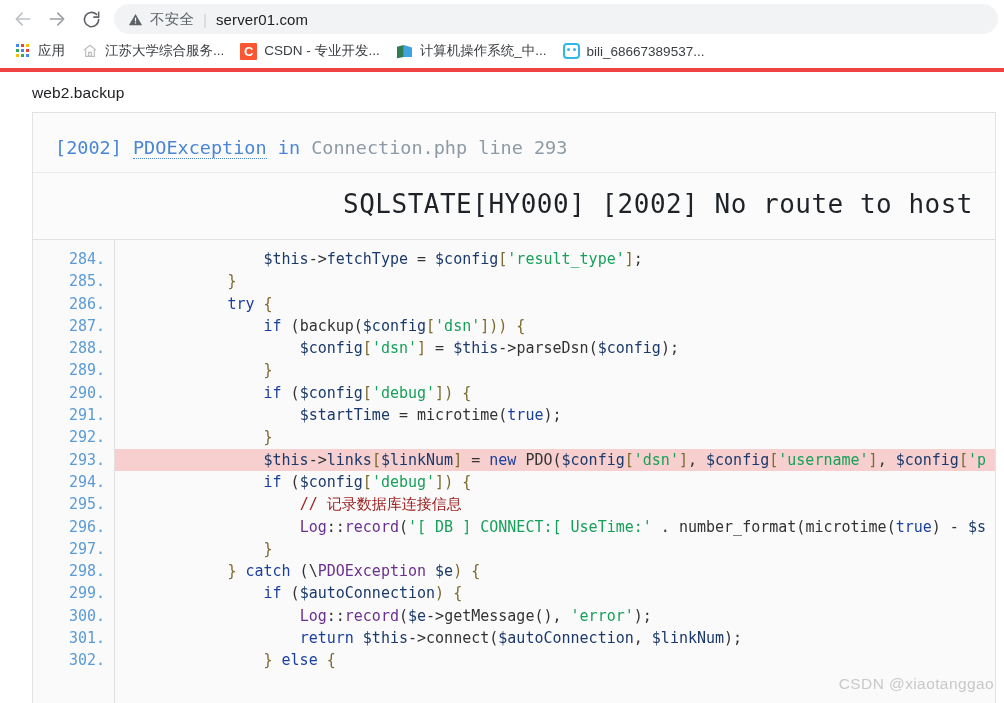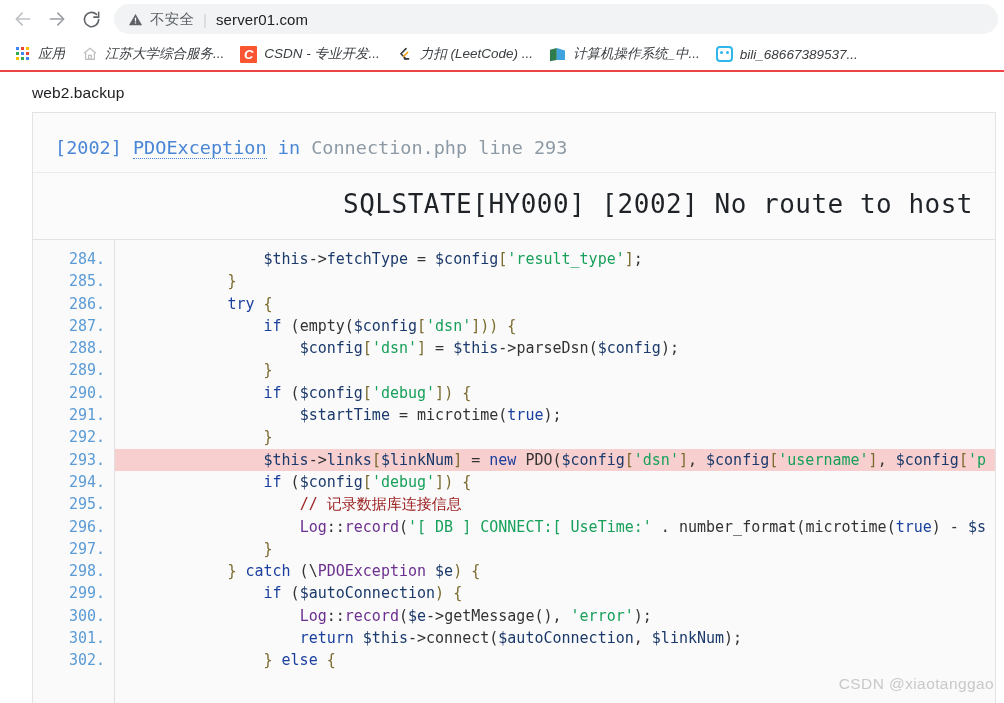--- a/index.html
+++ b/index.html
@@ -54,26 +54,25 @@
     font-size: 15px;
     color: #202124;
     white-space: nowrap;
     letter-spacing: .1px;
   }
 
   
   .bookmarks-bar {
     height: 34px;
     display: flex;
-    align-items: center;
+    align-items: flex-start;
     padding: 0 6px;
     background: #ffffff;
-    border-bottom: 2px solid #ef4444;
-    overflow: hidden;
-    font-style: italic;
+    border-bottom: 4px solid #ef4444;
+    overflow: hidden;
   }
   .bm {
     display: flex;
     align-items: center;
     height: 26px;
     padding: 0 8px;
     border-radius: 4px;
     flex: 0 0 auto;
     max-width: 210px;
   }
@@ -299,30 +298,20 @@
       <span class="bm-label">江苏大学综合服务...</span>
     </div>
 
     <div class="bm">
       <span class="bm-ico">
         <span class="csdn-ico">C</span>
       </span>
       <span class="bm-label">CSDN - 专业开发...</span>
     </div>
 
-    <div class="bm">
-      <span class="bm-ico">
-        <svg width="16" height="16" viewBox="0 0 24 24" fill="none" stroke-width="2.4" stroke-linecap="round">
-          <path d="M15 4 L7.5 11.7 L15 19.6" stroke="#3b3b3b"></path>
-          <path d="M11.5 15.6 L17.5 9.6" stroke="#f5a623"></path>
-          <path d="M12.5 19.3 L19 19.3" stroke="#3b3b3b"></path>
-        </svg>
-      </span>
-      <span class="bm-label">力扣 (LeetCode) ...</span>
-    </div>
 
     <div class="bm">
       <span class="bm-ico">
         <svg width="17" height="15" viewBox="0 0 24 22">
           <path d="M1 4 L11 1.5 L11 19 L1 21 Z" fill="#2f7d4f"></path>
           <path d="M11 1.5 L23 5 L23 19 L11 19 Z" fill="#3fa3e0"></path>
         </svg>
       </span>
       <span class="bm-label">计算机操作系统_中...</span>
     </div>
@@ -366,21 +355,21 @@
           <div class="ln">298.</div>
           <div class="ln">299.</div>
           <div class="ln">300.</div>
           <div class="ln">301.</div>
           <div class="ln">302.</div>
         </div>
       <div class="code-lines">
           <div class="cl"><span class="t-plain">                </span><span class="t-var">$this</span><span class="t-op">-&gt;</span><span class="t-var">fetchType</span><span class="t-op"> = </span><span class="t-var">$config</span><span class="t-punc">[</span><span class="t-str">'result_type'</span><span class="t-punc">]</span><span class="t-op">;</span></div>
           <div class="cl"><span class="t-plain">            </span><span class="t-punc">}</span></div>
           <div class="cl"><span class="t-plain">            </span><span class="t-kw">try</span><span class="t-punc"> {</span></div>
-          <div class="cl"><span class="t-plain">                </span><span class="t-kw">if</span><span class="t-op"> (</span><span class="t-plain">empty</span><span class="t-op">(</span><span class="t-var">$config</span><span class="t-punc">[</span><span class="t-str">'dsn'</span><span class="t-punc">]</span><span class="t-punc">)) {</span></div>
+          <div class="cl"><span class="t-plain">                </span><span class="t-kw">if</span><span class="t-op"> (</span><span class="t-plain">backup</span><span class="t-op">(</span><span class="t-var">$config</span><span class="t-punc">[</span><span class="t-str">'dsn'</span><span class="t-punc">]</span><span class="t-punc">)) {</span></div>
           <div class="cl"><span class="t-plain">                    </span><span class="t-var">$config</span><span class="t-punc">[</span><span class="t-str">'dsn'</span><span class="t-punc">]</span><span class="t-op"> = </span><span class="t-var">$this</span><span class="t-op">-&gt;</span><span class="t-plain">parseDsn</span><span class="t-op">(</span><span class="t-var">$config</span><span class="t-op">);</span></div>
           <div class="cl"><span class="t-plain">                </span><span class="t-punc">}</span></div>
           <div class="cl"><span class="t-plain">                </span><span class="t-kw">if</span><span class="t-op"> (</span><span class="t-var">$config</span><span class="t-punc">[</span><span class="t-str">'debug'</span><span class="t-punc">]</span><span class="t-punc">) {</span></div>
           <div class="cl"><span class="t-plain">                    </span><span class="t-var">$startTime</span><span class="t-op"> = </span><span class="t-plain">microtime</span><span class="t-op">(</span><span class="t-kw">true</span><span class="t-op">);</span></div>
           <div class="cl"><span class="t-plain">                </span><span class="t-punc">}</span></div>
           <div class="cl hl"><span class="t-plain">                </span><span class="t-var">$this</span><span class="t-op">-&gt;</span><span class="t-var">links</span><span class="t-punc">[</span><span class="t-var">$linkNum</span><span class="t-punc">]</span><span class="t-op"> = </span><span class="t-kw">new</span><span class="t-plain"> PDO</span><span class="t-op">(</span><span class="t-var">$config</span><span class="t-punc">[</span><span class="t-str">'dsn'</span><span class="t-punc">]</span><span class="t-op">, </span><span class="t-var">$config</span><span class="t-punc">[</span><span class="t-str">'username'</span><span class="t-punc">]</span><span class="t-op">, </span><span class="t-var">$config</span><span class="t-punc">[</span><span class="t-str">'p</span></div>
           <div class="cl"><span class="t-plain">                </span><span class="t-kw">if</span><span class="t-op"> (</span><span class="t-var">$config</span><span class="t-punc">[</span><span class="t-str">'debug'</span><span class="t-punc">]</span><span class="t-punc">) {</span></div>
           <div class="cl"><span class="t-plain">                    </span><span class="t-cmt">// 记录数据库连接信息</span></div>
           <div class="cl"><span class="t-plain">                    </span><span class="t-cls">Log</span><span class="t-op">::</span><span class="t-cls">record</span><span class="t-op">(</span><span class="t-str">'[ DB ] CONNECT:[ UseTime:'</span><span class="t-op"> . </span><span class="t-plain">number_format</span><span class="t-op">(</span><span class="t-plain">microtime</span><span class="t-op">(</span><span class="t-kw">true</span><span class="t-op">)</span><span class="t-op"> - </span><span class="t-var">$s</span></div>
           <div class="cl"><span class="t-plain">                </span><span class="t-punc">}</span></div>

